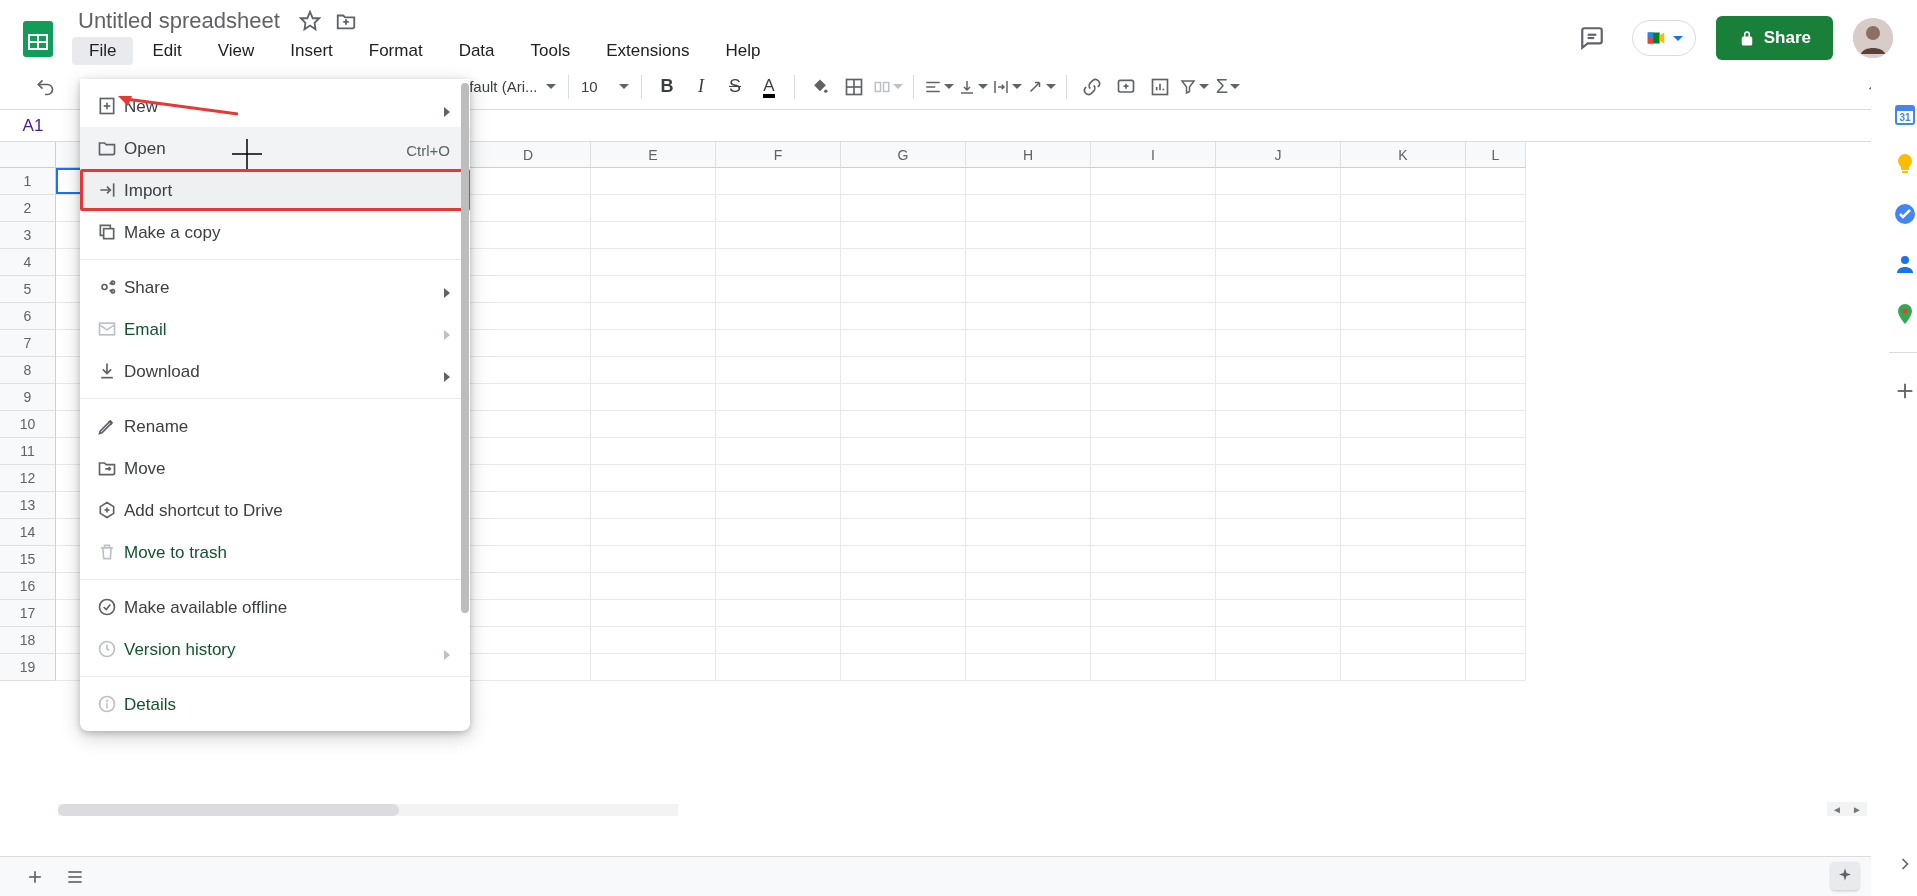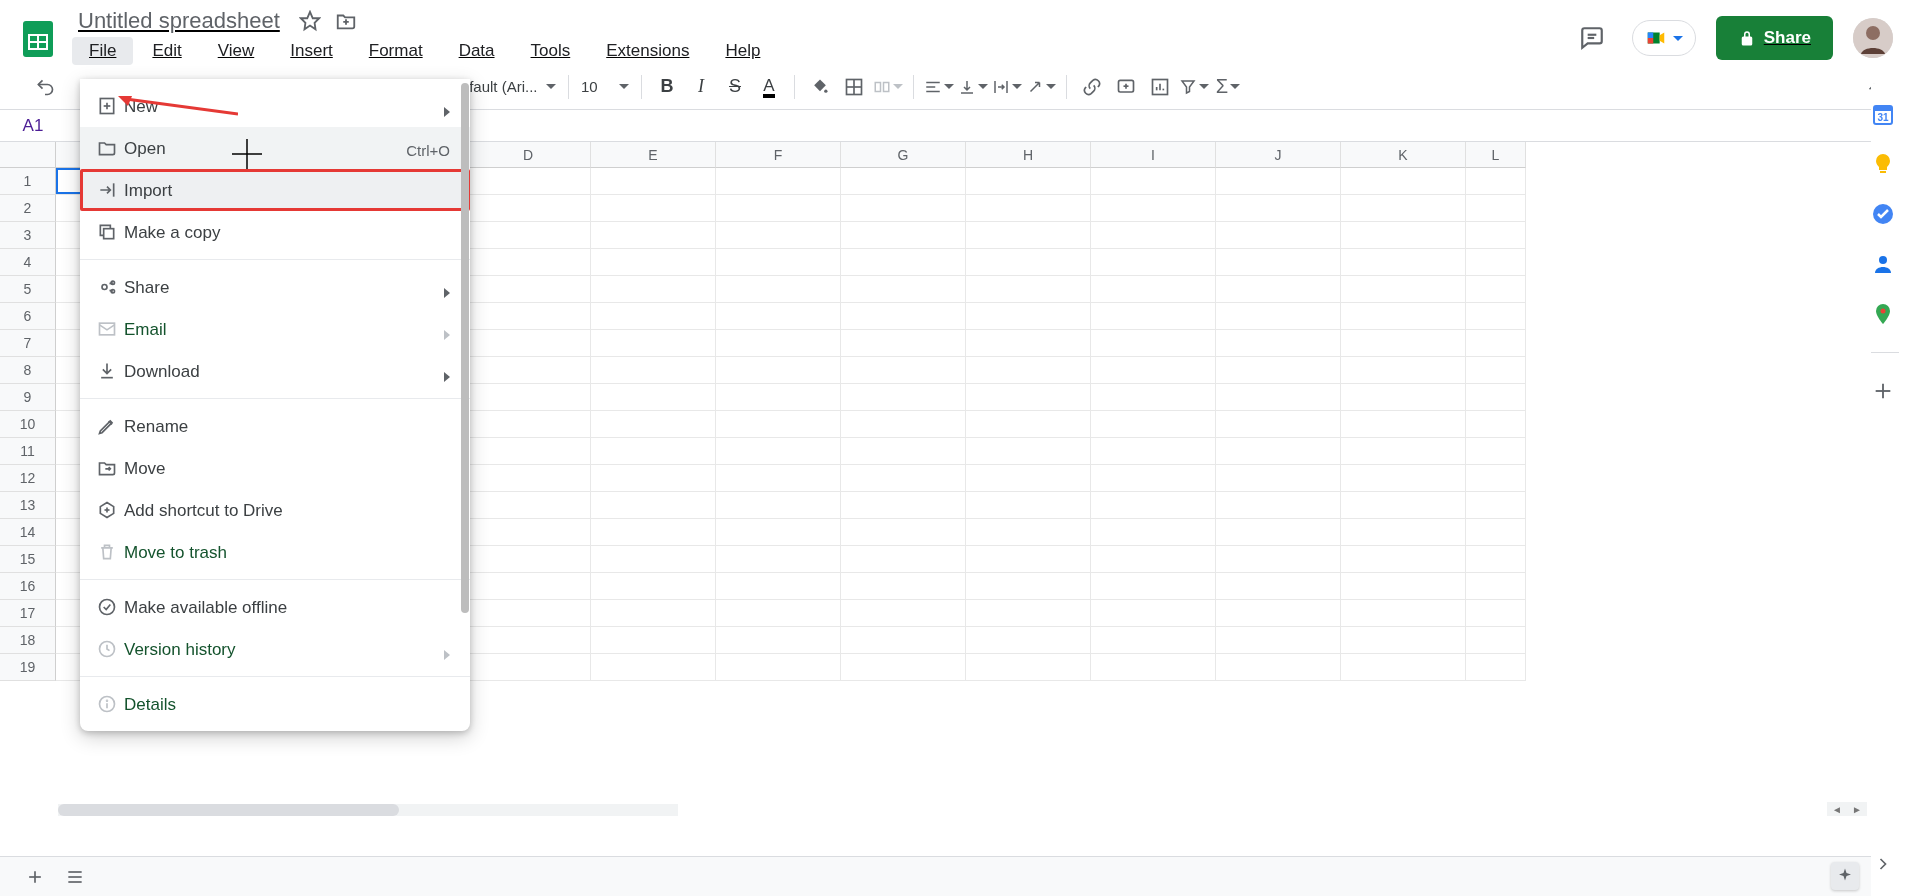--- a/index.html
+++ b/index.html
@@ -1,19 +1,19 @@
 <!DOCTYPE html>
 <html><head>
 <meta charset="utf-8">
 <style>
   * { box-sizing: border-box; margin: 0; padding: 0; font-family: Arial, "Google Sans", Roboto, sans-serif; }
   html, body { width: 1917px; height: 896px; overflow: hidden; background: #fff; }
   
   .header {
-    display: flex; align-items: center; padding: 8px 12px 0 12px; height: 64px; text-decoration: underline;
+    display: flex; align-items: center; padding: 8px 12px 0 12px; height: 64px;
   }
   .logo-wrap {
     width: 52px; height: 52px; display: flex; align-items: center; justify-content: center; margin-right: 8px; margin-top: 6px;
   }
   .sheets-logo { width: 40px; height: 40px; }
   .title-block { flex: 0 0 auto; display: flex; flex-direction: column; }
   .title-row { display: flex; align-items: center; gap: 12px; height: 32px; }
   .doc-title {
     font-size: 22px; color: #5f6368; padding: 2px 6px; border-radius: 4px;
   }
@@ -100,21 +100,21 @@
   .menu-divider { height:1px; background:#e8eaed; margin:6px 0; }
   
   .sheet-tabs {
     position:absolute; bottom:0; left:0; right:46px; height:40px; background:#f8f9fa;
     border-top:1px solid #dadce0; display:flex; align-items:center; padding-left:20px; gap:10px;
   }
   .sheet-tab-icon { width:30px; height:30px; display:inline-flex; align-items:center; justify-content:center; color:#5f6368; cursor:pointer; }
   
   .side-panel {
     position:absolute; top:84px; right:0; bottom:0; width:46px; background:#fff;
-    display:flex; flex-direction:column; align-items:flex-start; gap:26px; padding-top:18px;
+    display:flex; flex-direction:column; align-items:flex-end; gap:26px; padding-top:18px;
   }
   .side-icon { width:24px; height:24px; display:inline-flex; align-items:center; justify-content:center; cursor:pointer; }
   .side-sep { width:28px; height:1px; background:#dadce0; }
   .side-expand { position:absolute; bottom:20px; }
   
   .red-arrow {
     position:absolute; top:96px; left:118px; width:120px; height:20px; z-index:60; pointer-events:none;
   }
   
   .crosshair { position:absolute; top:139px; left:232px; z-index:70; pointer-events:none; }

